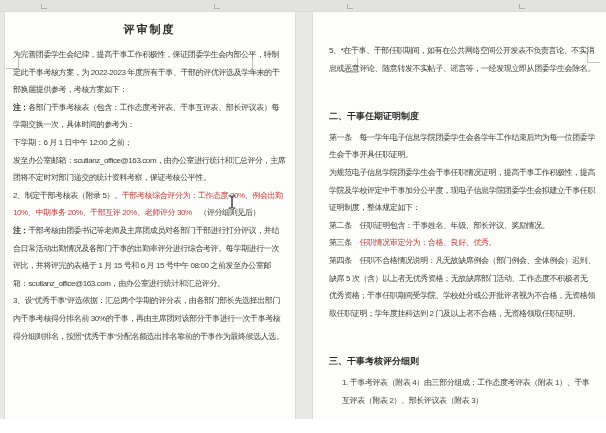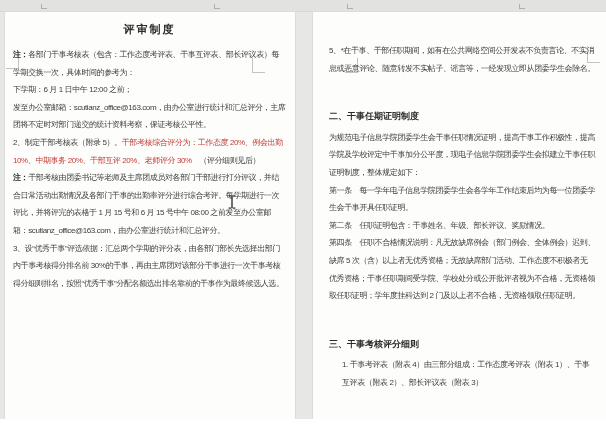--- a/index.html
+++ b/index.html
@@ -44,38 +44,40 @@
     <span class="tick" style="left:214px"></span>
     <span class="tick" style="left:347px"></span>
     <span class="tick" style="left:519px"></span>
   </div>
 
   <div class="page left">
     <span class="cmark tl" style="left:1px;top:42px"></span>
     <span class="cmark tr" style="left:247px;top:46px"></span>
     <div class="content">
         <div class="blk title"><span>评审制度</span></div>
+        <div class="blk para"><span>为完善团委学生会纪律，提高干事工作积极性，保证团委学生会内部公平，特制定此干事考核方案，为 2022-2023 年度所有干事、干部的评优评选及学年末的干部换届提供参考，考核方案如下：</span></div>
         <div class="blk para"><span class="bold">注：</span><span>各部门干事考核表（包含：工作态度考评表、干事互评表、部长评议表）每学期交换一次，具体时间的参考为：</span></div>
         <div class="blk para"><span>下学期：6 月 1 日中午 12:00 之前；</span></div>
         <div class="blk para"><span>发至办公室邮箱：scutianz_office@163.com，由办公室进行统计和汇总评分，主席团将不定时对部门递交的统计资料考察，保证考核公平性。</span></div>
         <div class="blk para"><span>2、制定干部考核表（附录 5）。</span><span class="red">干部考核综合评分为：工作态度 20%、例会出勤 10%、中期事务 20%、干部互评 20%、老师评分 30%</span><span>　（评分细则见后）</span></div>
         <div class="blk para"><span class="bold">注：</span><span>干部考核由团委书记等老师及主席团成员对各部门干部进行打分评议，并结合日常活动出勤情况及各部门干事的出勤率评分进行综合考评。每学期进行一次评比，并将评完的表格于 1 月 15 号和 6 月 15 号中午 08:00 之前发至办公室邮箱：scutianz_office@163.com，由办公室进行统计和汇总评分。</span></div>
         <div class="blk para"><span>3、设“优秀干事”评选依据：汇总两个学期的评分表，由各部门部长先选择出部门内干事考核得分排名前 30%的干事，再由主席团对该部分干事进行一次干事考核得分细则排名，按照“优秀干事”分配名额选出排名靠前的干事作为最终候选人选。</span></div>
       </div>
   </div>
 
   <div class="page right">
     <span class="cmark tl" style="left:32px;top:46px"></span>
     <span class="cmark tr" style="right:6px;top:36px"></span>
     <div class="content">
         <div class="blk para"><span>5、*在干事、干部任职期间，如有在公共网络空间公开发表不负责言论、不实消息或恶意评论、随意转发不实帖子、谣言等，一经发现立即从团委学生会除名。</span></div>
         <div class="blk heading gap"><span>二、干事任期证明制度</span></div>
+        <div class="blk para"><span>第一条　每一学年电子信息学院团委学生会各学年工作结束后均为每一位团委学生会干事开具任职证明。</span></div>
         <div class="blk para"><span>为规范电子信息学院团委学生会干事任职情况证明，提高干事工作积极性，提高学院及学校评定中干事加分公平度，现电子信息学院团委学生会拟建立干事任职证明制度，整体规定如下：</span></div>
-        <div class="blk para"><span>第一条　每一学年电子信息学院团委学生会各学年工作结束后均为每一位团委学生会干事开具任职证明。</span></div>
         <div class="blk para"><span>第二条　任职证明包含：干事姓名、年级、部长评议、奖励情况。</span></div>
+        <div class="blk para"><span>第三条　</span><span class="red">任职情况审定分为：合格、良好、优秀。</span></div>
         <div class="blk para"><span>第四条　任职不合格情况说明：凡无故缺席例会（部门例会、全体例会）迟到、缺席 5 次（含）以上者无优秀资格；无故缺席部门活动、工作态度不积极者无优秀资格；干事任职期间受学院、学校处分或公开批评者视为不合格，无资格领取任职证明；学年度挂科达到 2 门及以上者不合格，无资格领取任职证明。</span></div>
         <div class="blk heading gap"><span>三、干事考核评分细则</span></div>
         <div class="blk para ind1"><span>1. 干事考评表（附表 4）由三部分组成：工作态度考评表（附表 1）、干事互评表（附表 2）、部长评议表（附表 3）</span></div>
       </div>
   </div>
 
   <div class="ibeam">
     <svg width="10" height="16" viewBox="0 0 10 16">
       <rect x="4.2" y="2" width="1.6" height="12" fill="#4c4c4c"></rect>
       <rect x="1.6" y="1.2" width="2.8" height="1.4" fill="#4c4c4c"></rect>

